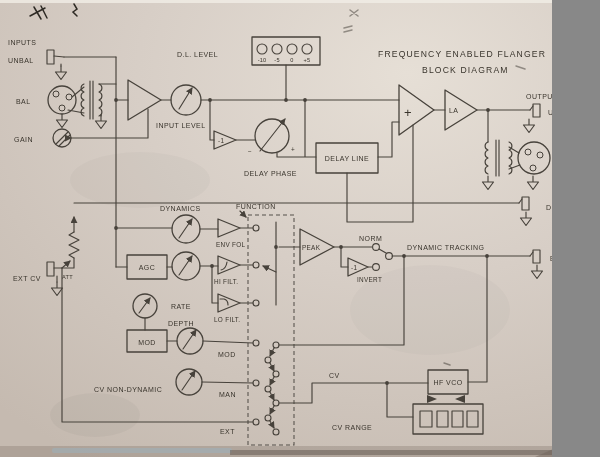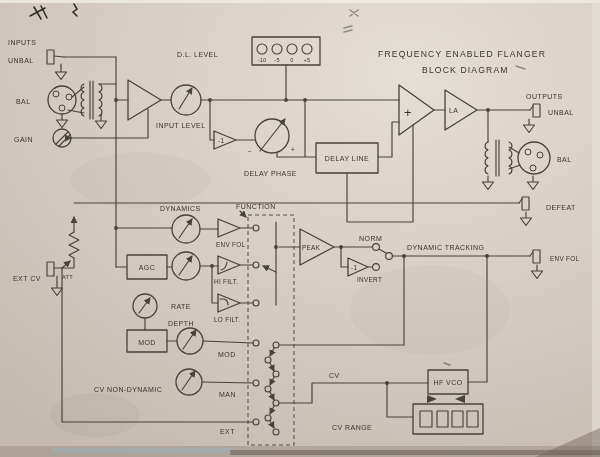--- a/index.html
+++ b/index.html
@@ -1,16 +1,16 @@
 <!DOCTYPE html>
 <html><head>
 <meta charset="utf-8">
 <style>
   html,body{margin:0;padding:0;background:#888;}
-  #page{width:600px;height:457px;position:relative;overflow:hidden;}
+  #page{width:552px;height:457px;position:relative;overflow:hidden;}
   svg{display:block}
   .w  {fill:none;stroke:#47423b;stroke-width:1.15;stroke-linecap:round;stroke-linejoin:round}
   .wb {fill:none;stroke:#47423b;stroke-width:1.3;stroke-linejoin:round}
   .dash{fill:none;stroke:#55504a;stroke-width:1.05;stroke-dasharray:4 3}
   .dot{fill:#47423b;stroke:none}
   .contact{fill:none;stroke:#47423b;stroke-width:1.1}
   .pin{fill:none;stroke:#47423b;stroke-width:1}
   .lbl{fill:#39342c;font-family:"Liberation Sans",sans-serif;font-size:7px;letter-spacing:.45px}
   .mid{text-anchor:middle}
   .sm{font-size:5.6px;letter-spacing:.2px}

